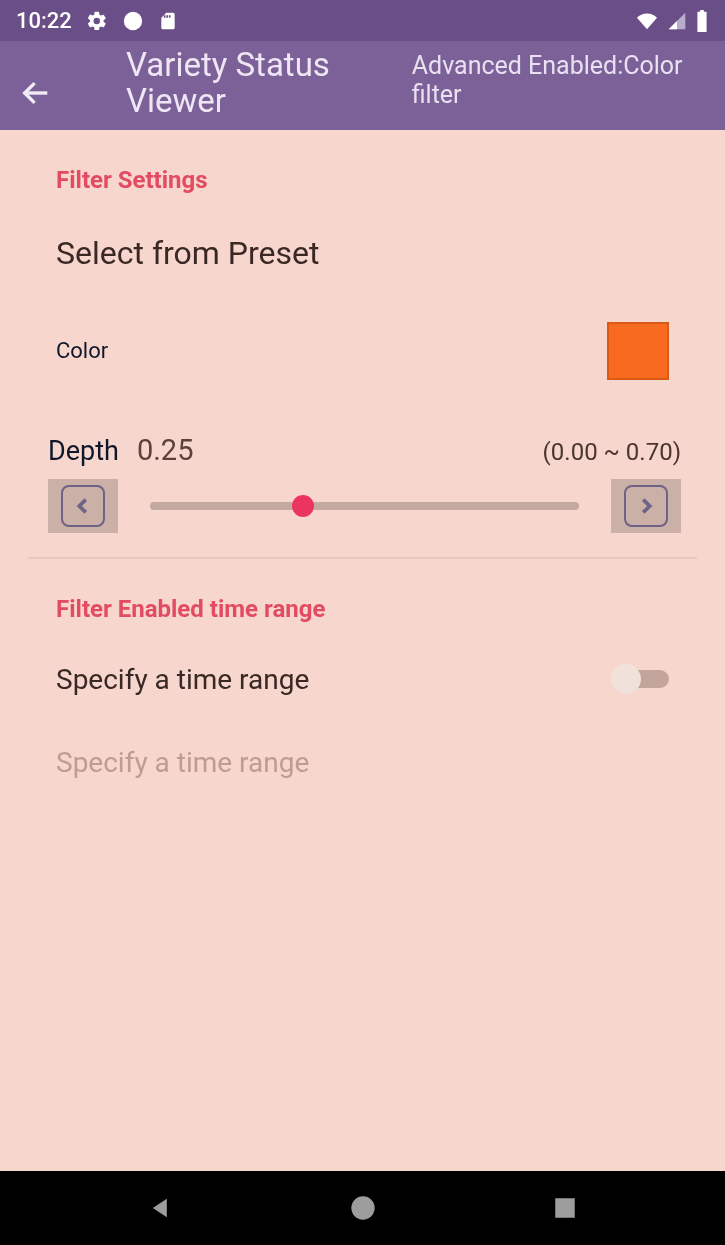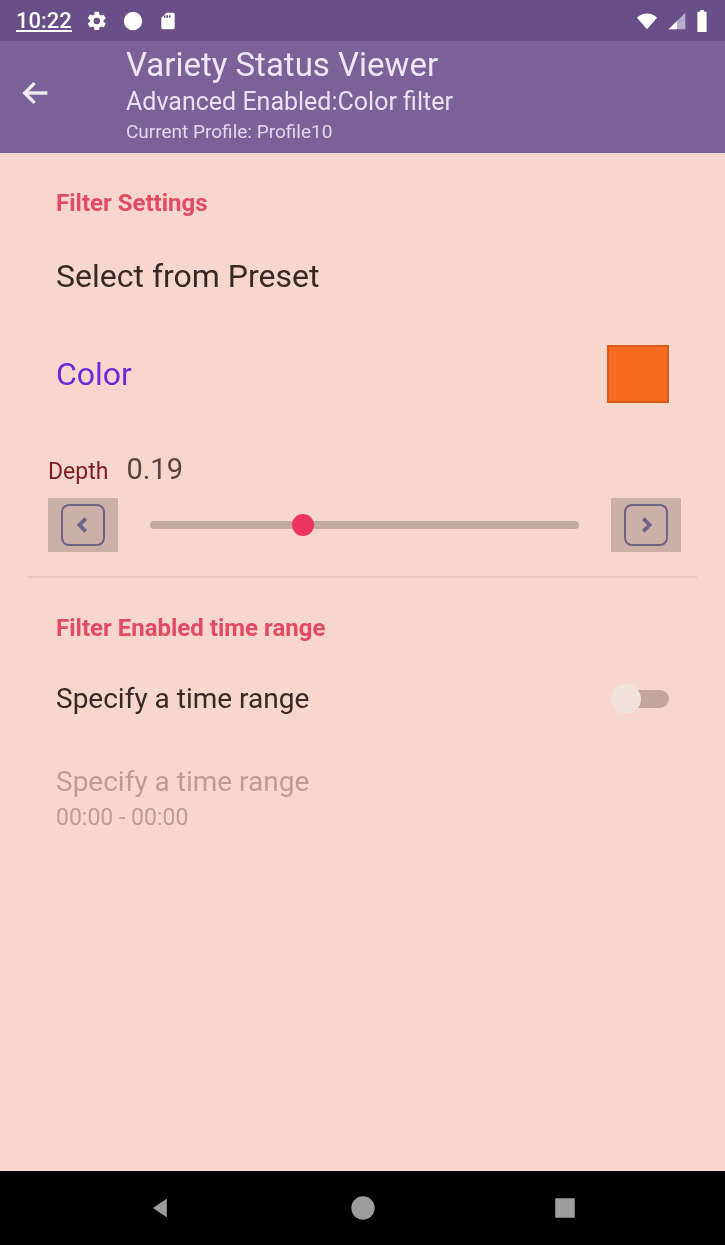--- a/index.html
+++ b/index.html
@@ -9,41 +9,41 @@
   
   .status-bar {
     height: 41px;
     background: #6a4e88;
     display: flex;
     align-items: center;
     justify-content: space-between;
     padding: 0 16px;
     color: #ffffff;
   }
-  .status-left { display: flex; align-items: center; gap: 14px; text-decoration: underline; }
+  .status-left { display: flex; align-items: center; gap: 14px; }
   .status-right { display: flex; align-items: center; gap: 8px; }
   .status-time { font-size: 22px; font-weight: 500; }
   .status-icon { display: inline-flex; align-items: center; justify-content: center; }
 
   
   .app-header {
     background: #7b6197;
     padding: 6px 14px 10px 14px;
     display: flex;
     align-items: flex-start;
     gap: 20px;
     position: relative;
   }
   .back-btn {
     width: 44px; height: 44px;
     display: flex; align-items: center; justify-content: center;
     color: #f1eaf7;
     margin-top: 24px;
   }
-  .hdr-center { flex: 1; display: flex; flex-direction: column; color: #fcfafd; padding-left: 48px; }
+  .hdr-center { flex: 1; display: flex; flex-direction: row; color: #fcfafd; padding-left: 48px; }
   .hdr-title { font-size: 33px; font-weight: 400; color: #eee6f4; line-height: 1.1; }
   .hdr-sub1 { font-size: 25px; font-weight: 400; color: #e9e1f1; margin-top: 4px; }
   .hdr-sub2 { font-size: 19px; font-weight: 400; color: #e1d7ec; margin-top: 4px; }
   .hdr-right { display: flex; align-items: center; gap: 10px; margin-top:20px;}
   .enabled-prof { color: #efe6f6; font-size: 22px; }
   .overflow {
     width: 32px; height: 32px;
     display: flex; flex-direction: column; align-items: center; justify-content: center;
     gap: 5px;
   }
@@ -57,29 +57,29 @@
     font-weight: 700;
     padding: 36px 0 0 56px;
   }
   .preset-row { margin-top: 40px; padding-left: 56px; }
   .preset-label { font-size: 32px; color: #3a2825; }
 
   .color-row {
     display: flex; align-items: center; justify-content: space-between;
     margin-top: 50px; padding: 0 56px;
   }
-  .color-label { font-size: 32px; color: #6d28d9; }
+  .color-label { font-size: 22px; color: #0f172a; }
   .color-swatch { width: 62px; height: 58px; background: #f76a1f; border: 2px solid #da5a18; }
 
   .depth-head {
     display: flex; align-items: baseline; justify-content: space-between;
     margin-top: 26px; padding: 0 44px 0 48px;
   }
   .depth-lhs { display: flex; gap: 18px; align-items: baseline; }
-  .depth-label { font-size: 23px; color: #7f1d1d; margin-top: 29px; }
+  .depth-label { font-size: 27px; color: #0f172a; margin-top: 29px; }
   .depth-val { font-size: 29px; color: #5c423d; }
   .depth-range { font-size: 24px; color: #4a3531; }
 
   .slider-row {
     display: flex; align-items: center; gap: 32px;
     margin-top: 12px; padding: 0 44px 0 48px;
   }
   .arrow-btn {
     width: 70px; height: 54px;
     background: #cab0a7;
@@ -177,42 +177,42 @@
 <div class="app-header">
   <div class="back-btn">
     <svg width="34" height="34" viewBox="0 0 24 24" fill="none" stroke="#f1eaf7" stroke-width="2.4">
         <path d="M20 12H4"></path>
         <path d="M11 5l-7 7 7 7"></path>
       </svg>
   </div>
   <div class="hdr-center">
     <div class="hdr-title">Variety Status Viewer</div>
     <div class="hdr-sub1">Advanced Enabled:Color filter</div>
-    <div class="hdr-sub2">Current Profile: Profile10</div>
   </div>
 </div>
 
 <div class="content">
 
   <div class="section-title">Filter Settings</div>
 
   <div class="preset-row">
     <div class="preset-label">Select from Preset</div>
   </div>
 
   <div class="color-row">
     <div class="color-label">Color</div>
     <div class="color-swatch" id="color-swatch" style="background: rgb(247, 106, 31);"></div>
   </div>
 
   <div class="depth-head">
     <div class="depth-lhs">
       <span class="depth-label">Depth</span>
-      <span class="depth-val">0.19</span>
-    </div>
+      <span class="depth-val">0.25</span>
+    </div>
+    <span class="depth-range">(0.00 ~ 0.70)</span>
   </div>
 
   <div class="slider-row">
     <div class="arrow-btn">
       <div class="arrow-inner">
         <svg width="22" height="26" viewBox="0 0 24 24" fill="none" stroke="#6e6286" stroke-width="4">
             <path d="M15 5l-7 7 7 7"></path>
           </svg>
       </div>
     </div>
@@ -236,21 +236,20 @@
   <div class="toggle-row">
     <div class="toggle-label">Specify a time range</div>
     <div class="switch">
       <div class="switch-track"></div>
       <div class="switch-thumb"></div>
     </div>
   </div>
 
   <div class="disabled-block">
     <div class="disabled-title">Specify a time range</div>
-    <div class="disabled-sub">00:00 - 00:00</div>
   </div>
 
 </div>
 
 <div class="nav-bar">
   <div>
     <svg width="28" height="28" viewBox="0 0 24 24" fill="#9d9d9d">
         <path d="M17 4v16L5 12z"></path>
       </svg>
   </div>

